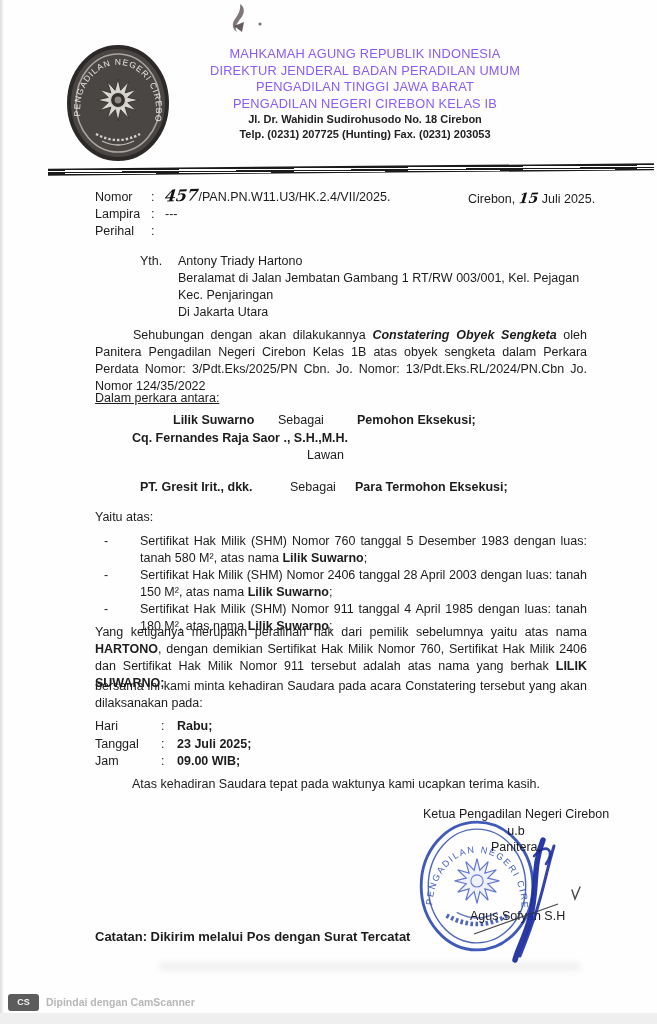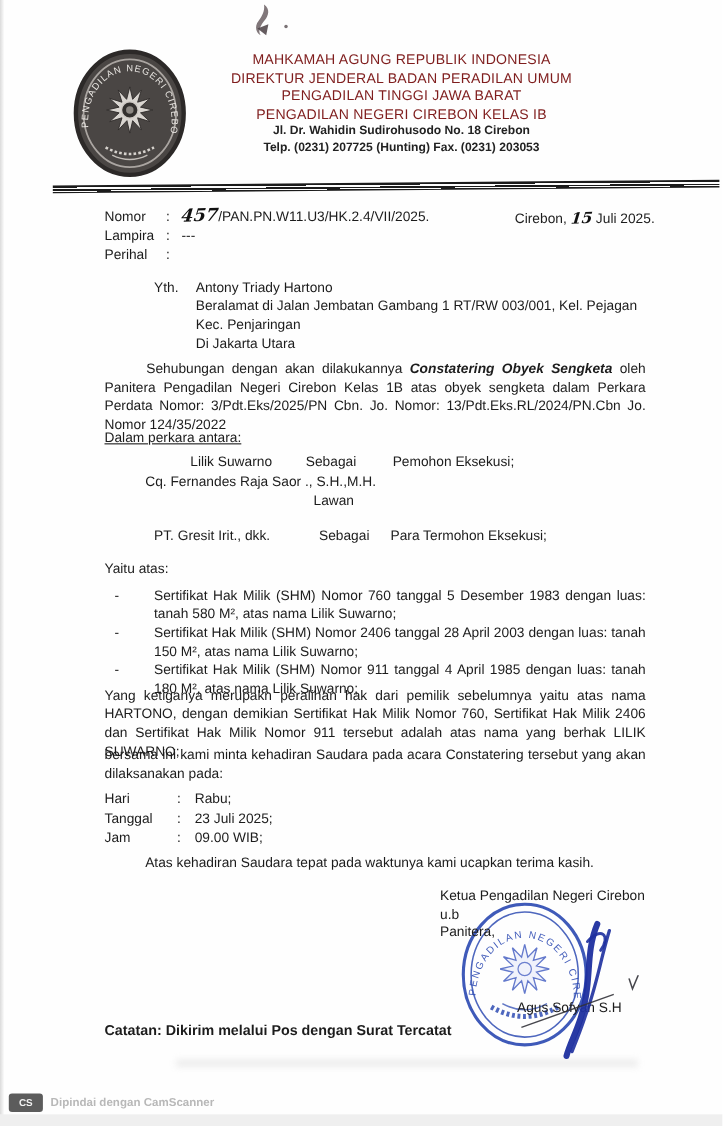--- a/index.html
+++ b/index.html
@@ -5,21 +5,21 @@
   html,body{margin:0;padding:0;background:#ffffff;}
   .page{position:relative;width:657px;height:1024px;background:#fefefe;overflow:hidden;
         font-family:"Liberation Sans", sans-serif;color:#1c1c1c;font-size:12.5px;line-height:17px;}
   .abs{position:absolute;}
   .edge-left{left:0;top:0;width:4px;height:100%;background:linear-gradient(to right,rgba(60,60,60,.18),rgba(0,0,0,0));}
   .scan-bottom{left:0;bottom:0;width:100%;height:11px;background:#efefef;}
   .smudge-soft{left:160px;top:963px;width:420px;height:7px;background:#d9d9d9;filter:blur(3px);opacity:.45;}
 
   
   .header-text{top:46px;left:120px;width:490px;text-align:center;}
-  .org-line{font-size:12.8px;line-height:16.6px;letter-spacing:.2px;color:#7f1d1d;}
+  .org-line{font-size:12.8px;line-height:16.6px;letter-spacing:.2px;color:#8b5cf6;}
   .addr-line{font-size:11px;line-height:14.6px;font-weight:bold;color:#222;}
   .contact-line{font-size:10.8px;line-height:15px;font-weight:bold;margin-top:1px;}
   .contact-line .url{text-decoration:underline;}
   .seal{top:44px;left:66px;width:104px;height:118px;}
   .rule{top:166px;left:48px;width:606px;height:7px;transform:rotate(-.5deg);
         background:repeating-linear-gradient(to bottom,#1b1b1b 0 2px,#fdfdfd 2px 3.5px,#1b1b1b 3.5px 5px,#fdfdfd 5px 5.8px,#1b1b1b 5.8px 7px);}
   .top-smudge{top:2px;left:220px;width:52px;height:36px;}
 
   
   .meta{top:189px;left:95px;width:360px;}
@@ -36,38 +36,38 @@
   .recipient{top:253px;left:140px;display:flex;}
   .recipient .salut{width:38px;}
   .para{text-align:justify;}
   .p1{top:327px;left:95px;width:492px;text-indent:38px;}
   .case-heading{top:390px;left:95px;text-decoration:underline;}
 
   
   .parties{top:412px;left:95px;width:492px;}
   .party-row{position:relative;height:17.5px;}
   .party-row span{position:absolute;white-space:nowrap;}
-  .b{font-weight:normal;}
+  .b{font-weight:bold;}
   .yaitu{top:509px;left:95px;}
   .items{top:533px;left:95px;width:492px;}
   .item{display:flex;}
   .item .marker{width:45px;padding-left:9px;box-sizing:border-box;}
   .item .itext{flex:1;text-align:justify;}
 
   .p2{top:624px;left:95px;width:492px;}
   .p3{top:678px;left:95px;width:492px;}
 
   .schedule{top:718px;left:95px;}
   .sched-row{display:flex;line-height:17.5px;}
   .sched-label{width:66px;}
   .sched-colon{width:16px;}
   .closing{top:776px;left:132px;}
 
   
-  .sig-head{top:806px;left:400px;width:232px;line-height:16.5px;z-index:5;}
+  .sig-head{top:806px;left:400px;width:232px;text-align:center;line-height:16.5px;z-index:5;}
   .stamp{top:818px;left:416px;width:122px;height:136px;z-index:2;}
   .sig-name{top:908px;left:470px;z-index:3;white-space:nowrap;}
   .sig-strokes{top:834px;left:458px;width:126px;height:132px;z-index:4;}
 
   .catatan{top:928px;left:95px;font-weight:bold;font-size:13px;}
 
   
   .wm{top:994px;left:8px;display:flex;align-items:center;gap:7px;}
   .wm-icon{width:31px;height:17px;background:#5c5c5c;border-radius:3px;color:#f2f2f2;
            font-size:9px;font-weight:bold;display:flex;align-items:center;justify-content:center;}
@@ -157,21 +157,21 @@
   <div class="abs parties">
     <div class="party-row">
       <span class="b" style="left:78px">Lilik Suwarno</span>
       <span style="left:183px">Sebagai</span>
       <span class="b" style="left:262px">Pemohon Eksekusi;</span>
     </div>
     <div class="party-row">
       <span class="b" style="left:37px">Cq. Fernandes Raja Saor ., S.H.,M.H.</span>
     </div>
     <div class="party-row">
-      <span style="left:190px">Lawan</span>
+      <span style="left:212px">Lawan</span>
     </div>
     <div class="party-row" style="height:14px"></div>
     <div class="party-row">
       <span class="b" style="left:45px">PT. Gresit Irit., dkk.</span>
       <span style="left:195px">Sebagai</span>
       <span class="b" style="left:260px">Para Termohon Eksekusi;</span>
     </div>
   </div>
 
   <div class="abs yaitu">Yaitu atas:</div>

